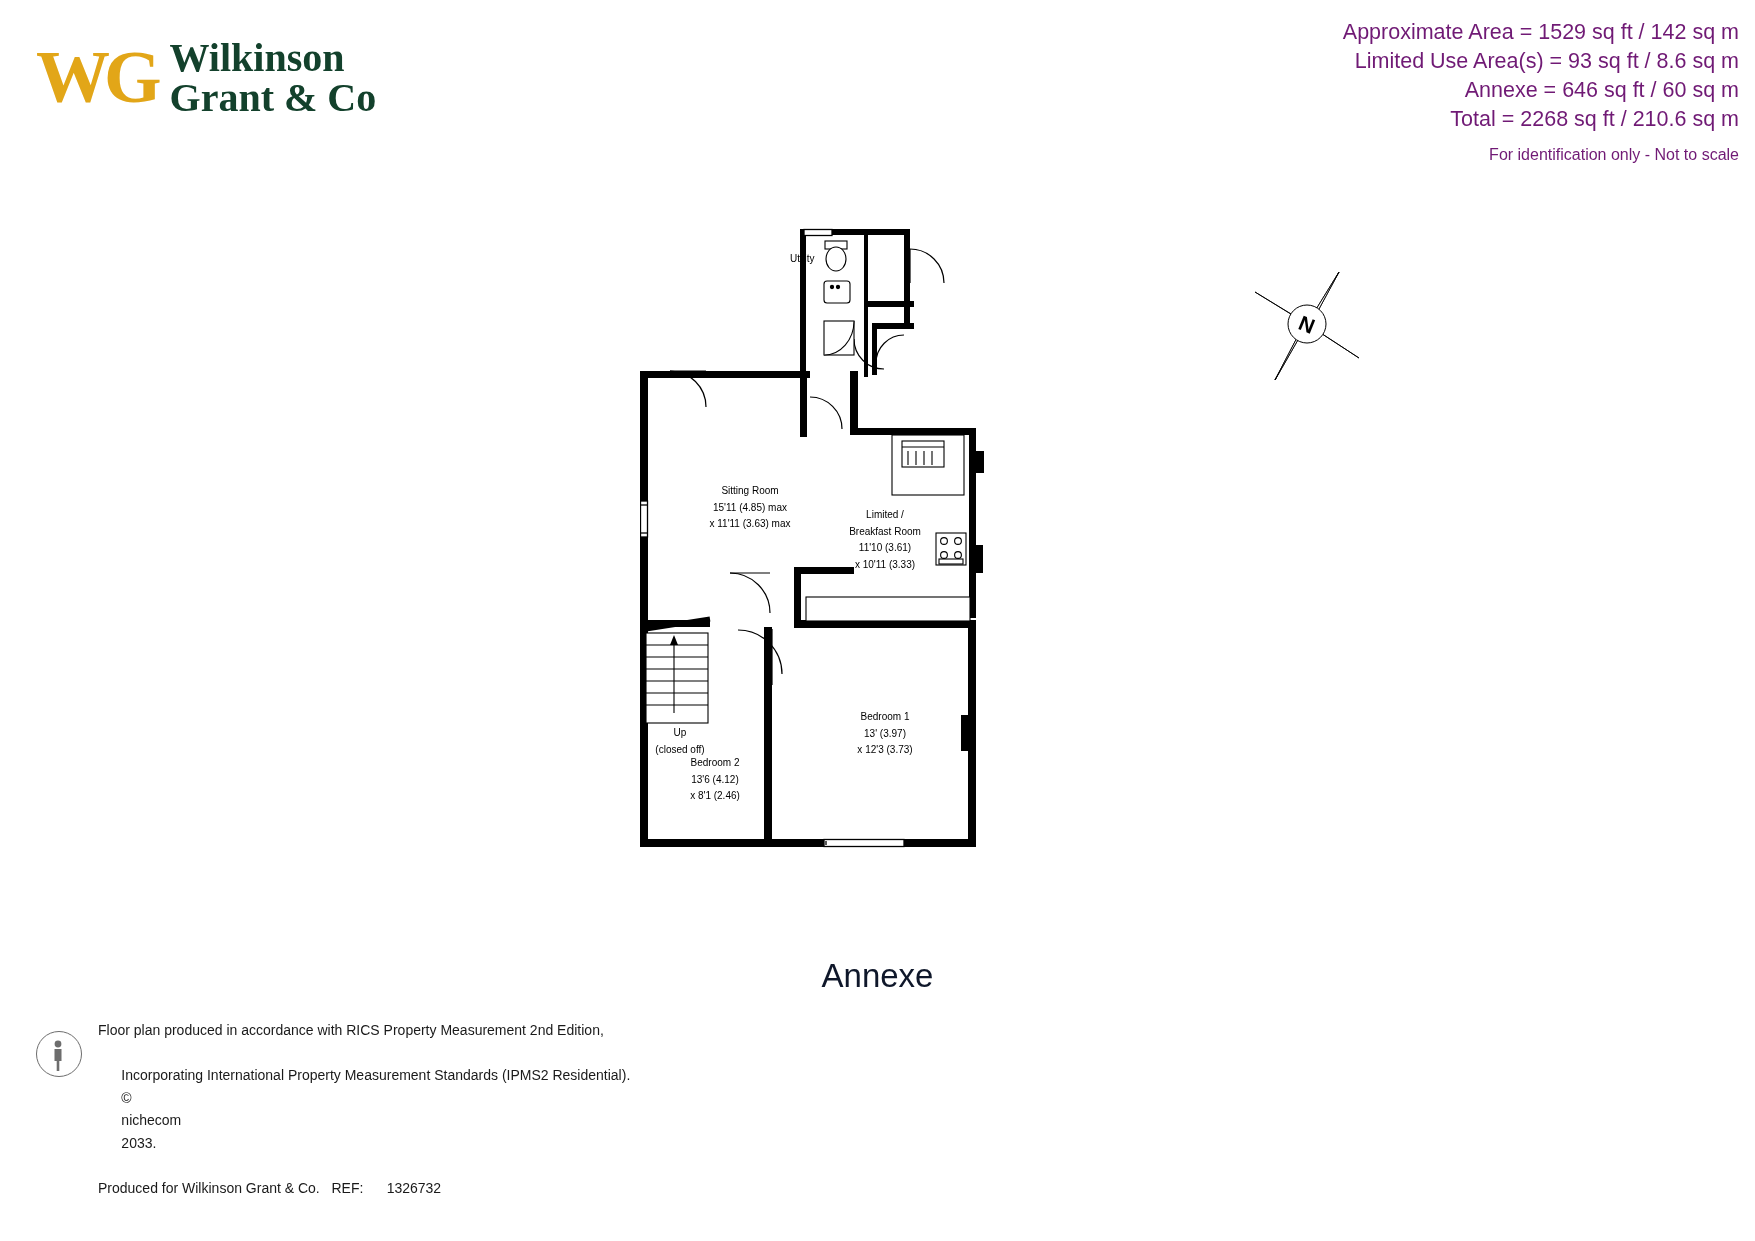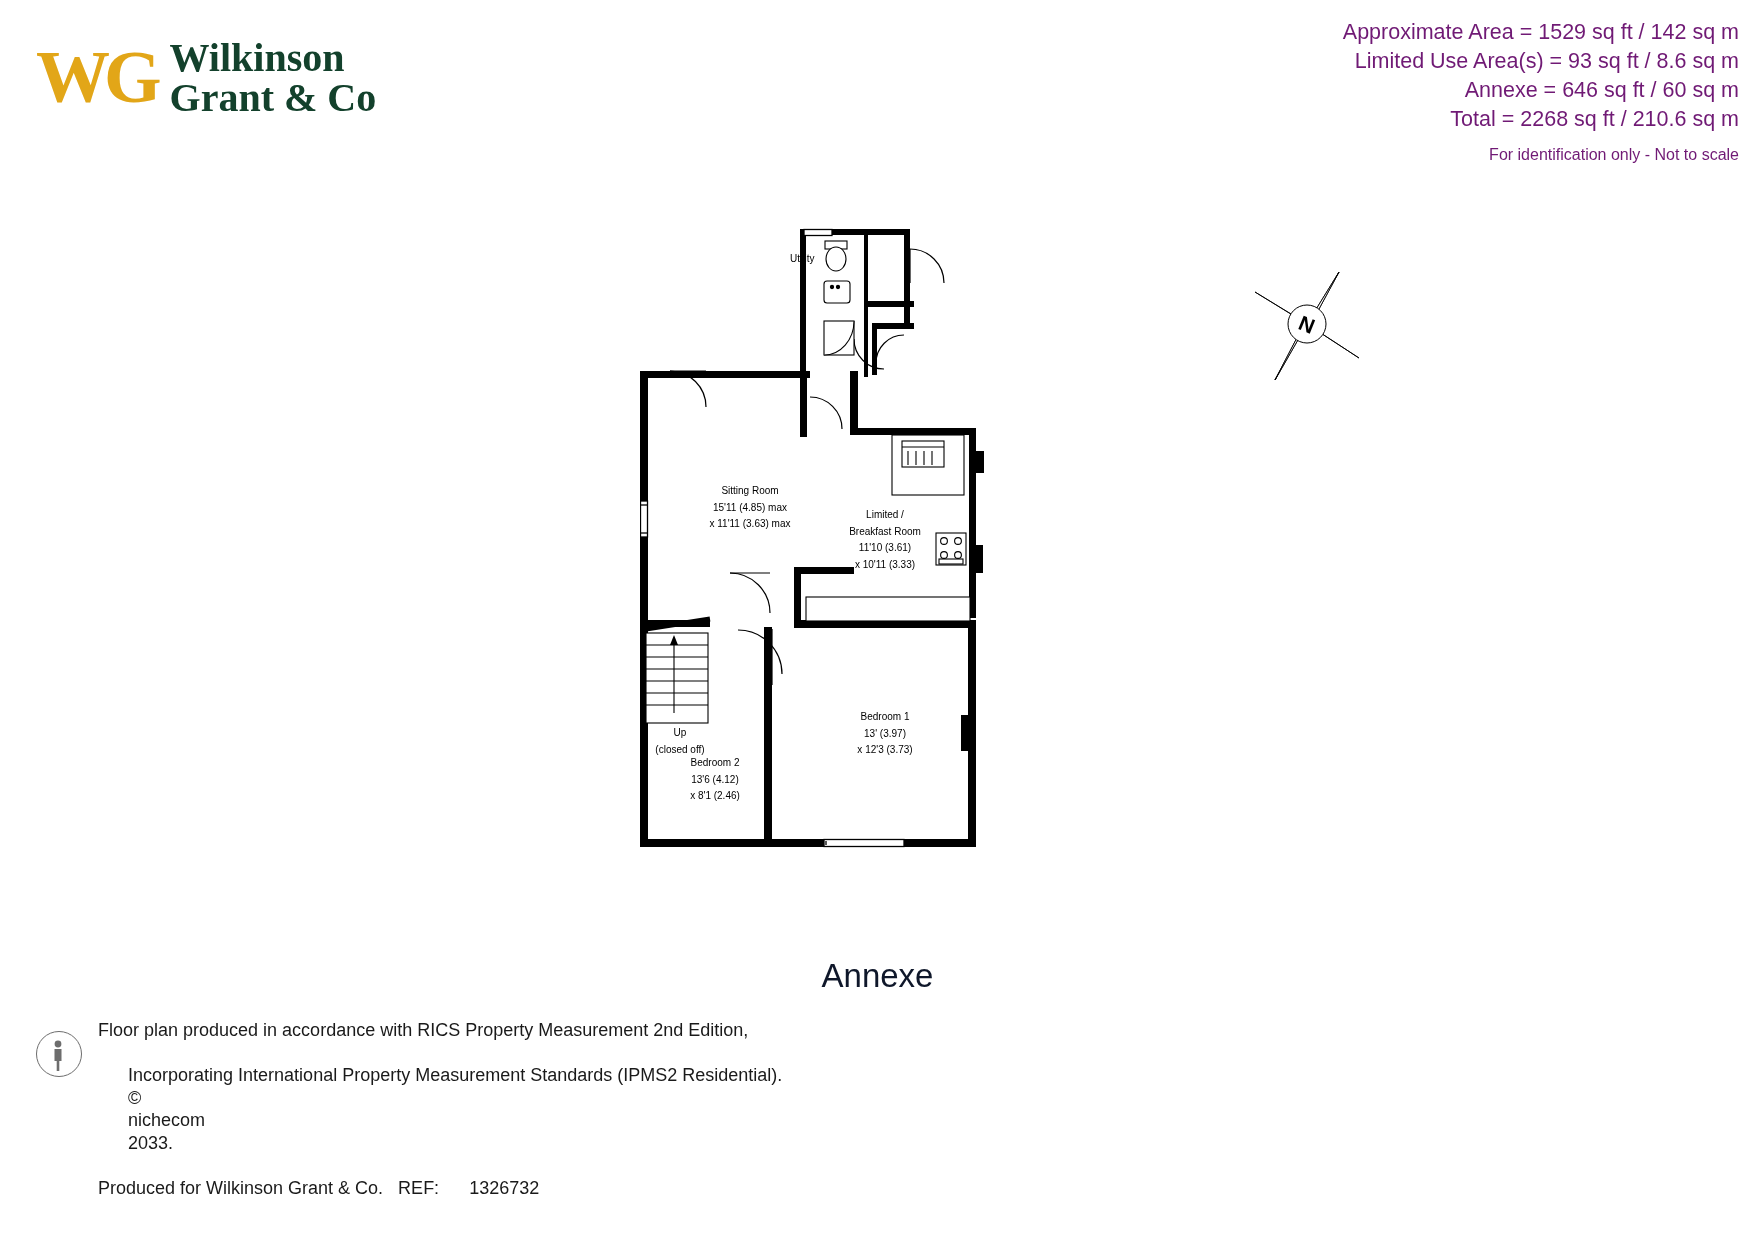--- a/index.html
+++ b/index.html
@@ -124,21 +124,21 @@
     width: 44px;
     height: 44px;
     border: 1.4px solid #6d6d6d;
     border-radius: 50%;
     margin-right: 16px;
     margin-top: 12px;
     position: relative;
     flex: none;
   }
   #footer-text {
-    font-size: 18px;
+    font-size: 14px;
     line-height: 22.5px;
     color: #1a1a1a;
   }
   #footer-text .ln { display: block; white-space: pre; }
   .nicheblk { font-weight: normal; }
 </style>
 </head>
 <body>
 
 <div id="logo-block">

